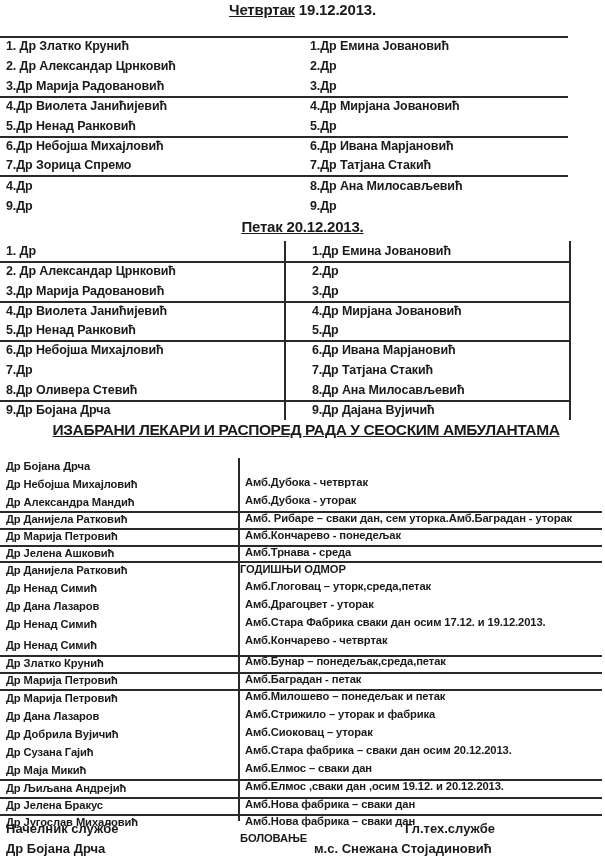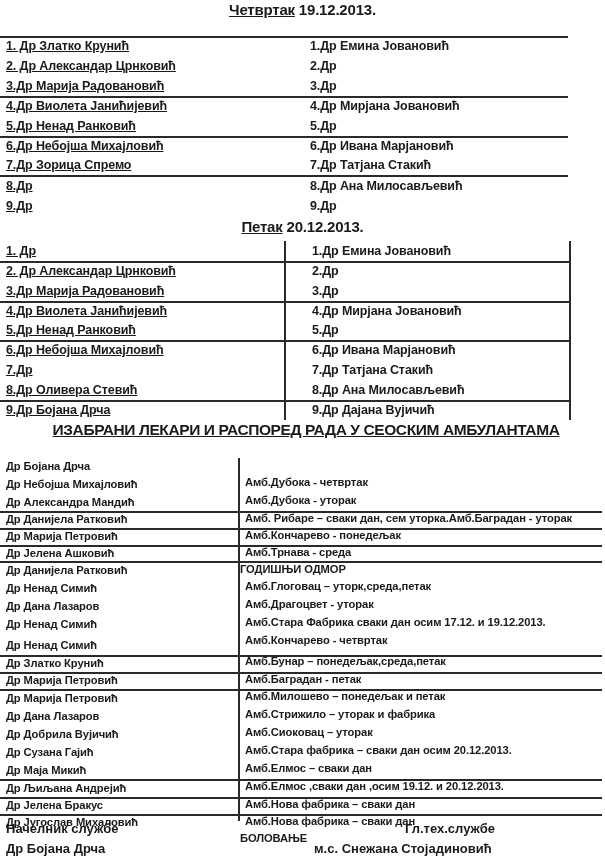--- a/index.html
+++ b/index.html
@@ -7,28 +7,28 @@
     width: 605px; height: 858px; position: relative; overflow: hidden;
     font-family: "Liberation Sans", "DejaVu Sans", sans-serif;
     color: #1a1a1a; font-weight: bold;
   }
   .title {
     position: absolute; left: 0; width: 605px; text-align: center;
     font-size: 15px; line-height: 18px; letter-spacing: -0.2px;
   }
   .title .u { text-decoration: underline; }
   .t1 { top: 1px; }
-  .t2 { top: 218px; }
+  .t2 { top: 218px; text-decoration: underline; }
   .t3 { top: 421px; font-size: 15.5px; left: 36px; width: 540px; text-decoration: underline; letter-spacing: -0.4px; }
 
   .row {
     position: absolute; left: 0; height: 19px; line-height: 19px;
     font-size: 12.5px; white-space: nowrap; letter-spacing: -0.1px;
   }
-  .row .c1 { position: absolute; left: 6px; text-decoration: underline; }
+  .row .c1 { position: absolute; left: 6px; }
   .row .c2 { position: absolute; margin-left: 20px; }
   .tbl1 .c2 { left: 290px; }
   .tbl2 .c2 { left: 292px; }
 
   .hline { position: absolute; height: 1.5px; background: #2a2a2a; }
   .vline { position: absolute; width: 1.5px; background: #2a2a2a; }
 
   .row3 {
     position: absolute; left: 0; height: 17px; line-height: 17px;
     font-size: 11.2px; white-space: nowrap; letter-spacing: -0.1px;
@@ -76,21 +76,21 @@
     </div>
   <div class="row" style="top:137px">
       <span class="c1">6.Др Небојша Михајловић</span>
       <span class="c2">6.Др Ивана Марјановић</span>
     </div>
   <div class="row" style="top:156px">
       <span class="c1">7.Др Зорица Спремо</span>
       <span class="c2">7.Др Татјана Стакић</span>
     </div>
   <div class="row" style="top:177px">
-      <span class="c1">8.Др</span>
+      <span class="c1">4.Др</span>
       <span class="c2">8.Др Ана Милосављевић</span>
     </div>
   <div class="row" style="top:197px">
       <span class="c1">9.Др</span>
       <span class="c2">9.Др</span>
     </div>
 </div>
 
 <div class="title t2">
   <span class="u">Петак</span><span> 20.12.2013.</span>

